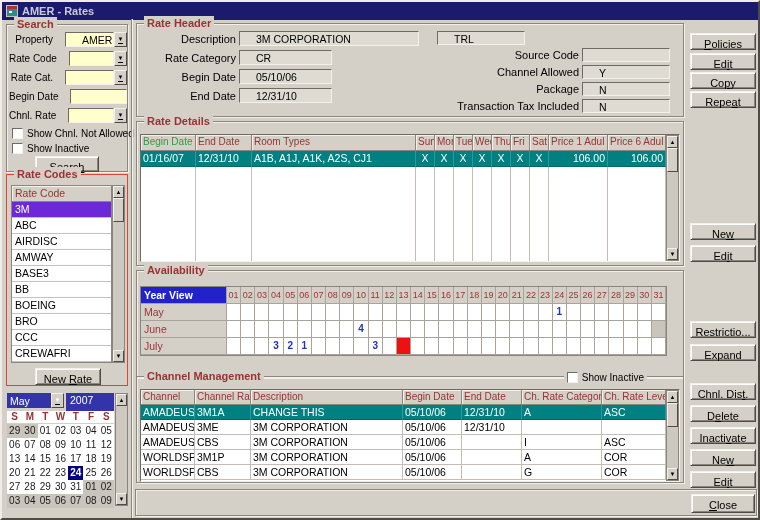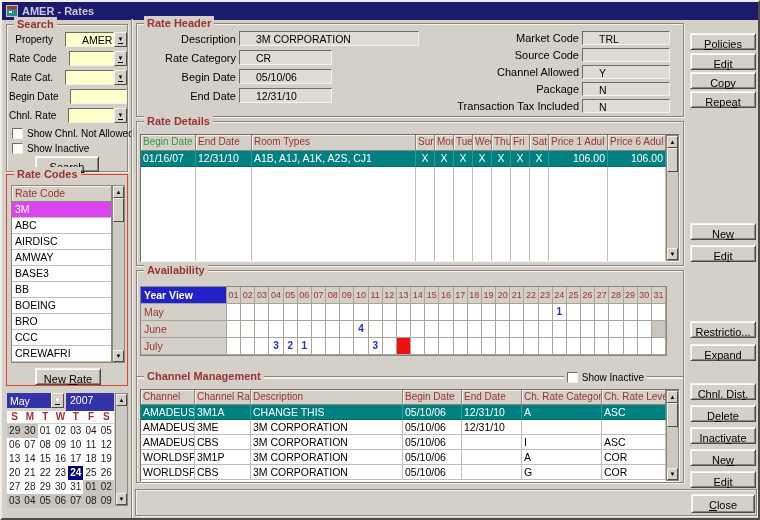--- a/index.html
+++ b/index.html
@@ -33,21 +33,21 @@
 .srow .fld.wide{width:64px}
 #search-checks{position:absolute;left:5px;top:101px}
 .cbrow{display:flex;align-items:center;height:15px}
 .cblbl{font-size:10px;white-space:nowrap}
 #btn-search{position:absolute;left:28px;top:131px;width:64px;height:16px}
 
 #g-ratecodes{left:4px;top:172px;width:122px;height:212px;border:1px solid #dd4433;box-shadow:none}
 #rc-list{position:absolute;left:4px;top:10px;width:101px;height:178px;background:#fff;border:1px solid #8a867e;overflow:hidden}
 .rc-hdr{height:16px;background:#d4d0c8;color:#993333;padding:1px 3px;border-bottom:1px solid #8a867e;box-shadow:inset 1px 1px 0 #f4f1ea;font-size:10.5px}
 .rc-item{height:16px;padding:1px 3px;border-bottom:1px solid #c6c2ba;background:#fff;font-size:10.5px;white-space:nowrap}
-.rc-item.sel{background:#d946ef;color:#fff}
+.rc-item.sel{background:#6d28d9;color:#fff}
 #rc-scroll{left:105px;top:10px;width:13px;height:178px}
 #btn-newrate{position:absolute;left:28px;top:193px;width:66px;height:17px}
 
 #calendar{position:absolute;left:4px;top:390px;width:122px;height:116px}
 .calmonth{position:absolute;left:1px;top:1px;width:57px;height:15px;background:#3333aa;color:#fff;display:flex;align-items:center;padding-left:3px;font-size:10.5px}
 .calmonth .combo{position:absolute;right:0;top:0}
 .calyear{position:absolute;left:60px;top:1px;width:48px;height:29px;background:#3333aa;color:#fff;padding:1px 0 0 4px;font-size:10.5px}
 #cal-scroll{left:109px;top:1px;width:12px;height:113px}
 #cal-dow{position:absolute;left:1px;top:19px;width:107px;display:grid;grid-template-columns:repeat(7,1fr);background:#fff}
 .dow{color:#993333;font-weight:bold;font-size:10px;text-align:center;height:12px}
@@ -291,21 +291,20 @@
           <span class="hlbl">Begin Date</span>
           <span class="fld gray">05/10/06</span>
         </div>
         <div class="hrow">
           <span class="hlbl">End Date</span>
           <span class="fld gray">12/31/10</span>
         </div>
       </div>
     <div id="rh-right">
         <div class="hrow">
-          <span class="hlbl">Market Code</span>
           <span class="fld gray">TRL</span>
         </div>
         <div class="hrow">
           <span class="hlbl">Source Code</span>
           <span class="fld gray"></span>
         </div>
         <div class="hrow">
           <span class="hlbl">Channel Allowed</span>
           <span class="fld gray">Y</span>
         </div>

